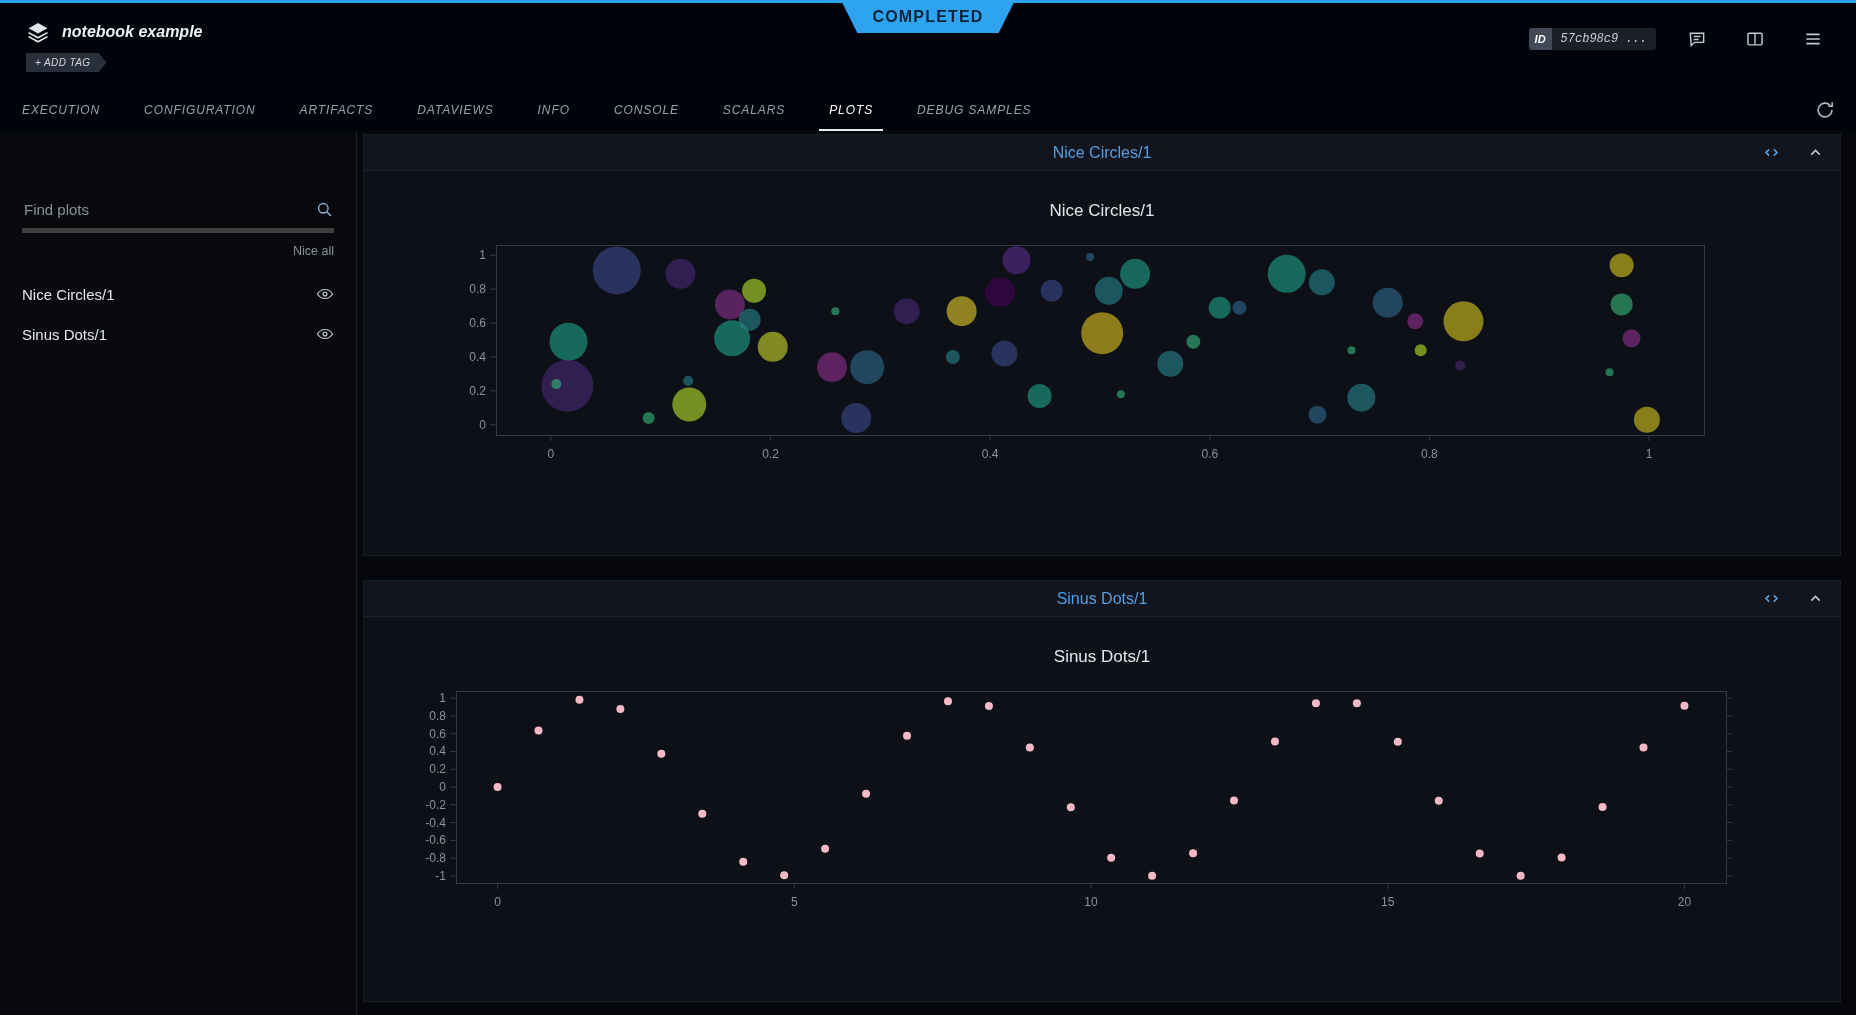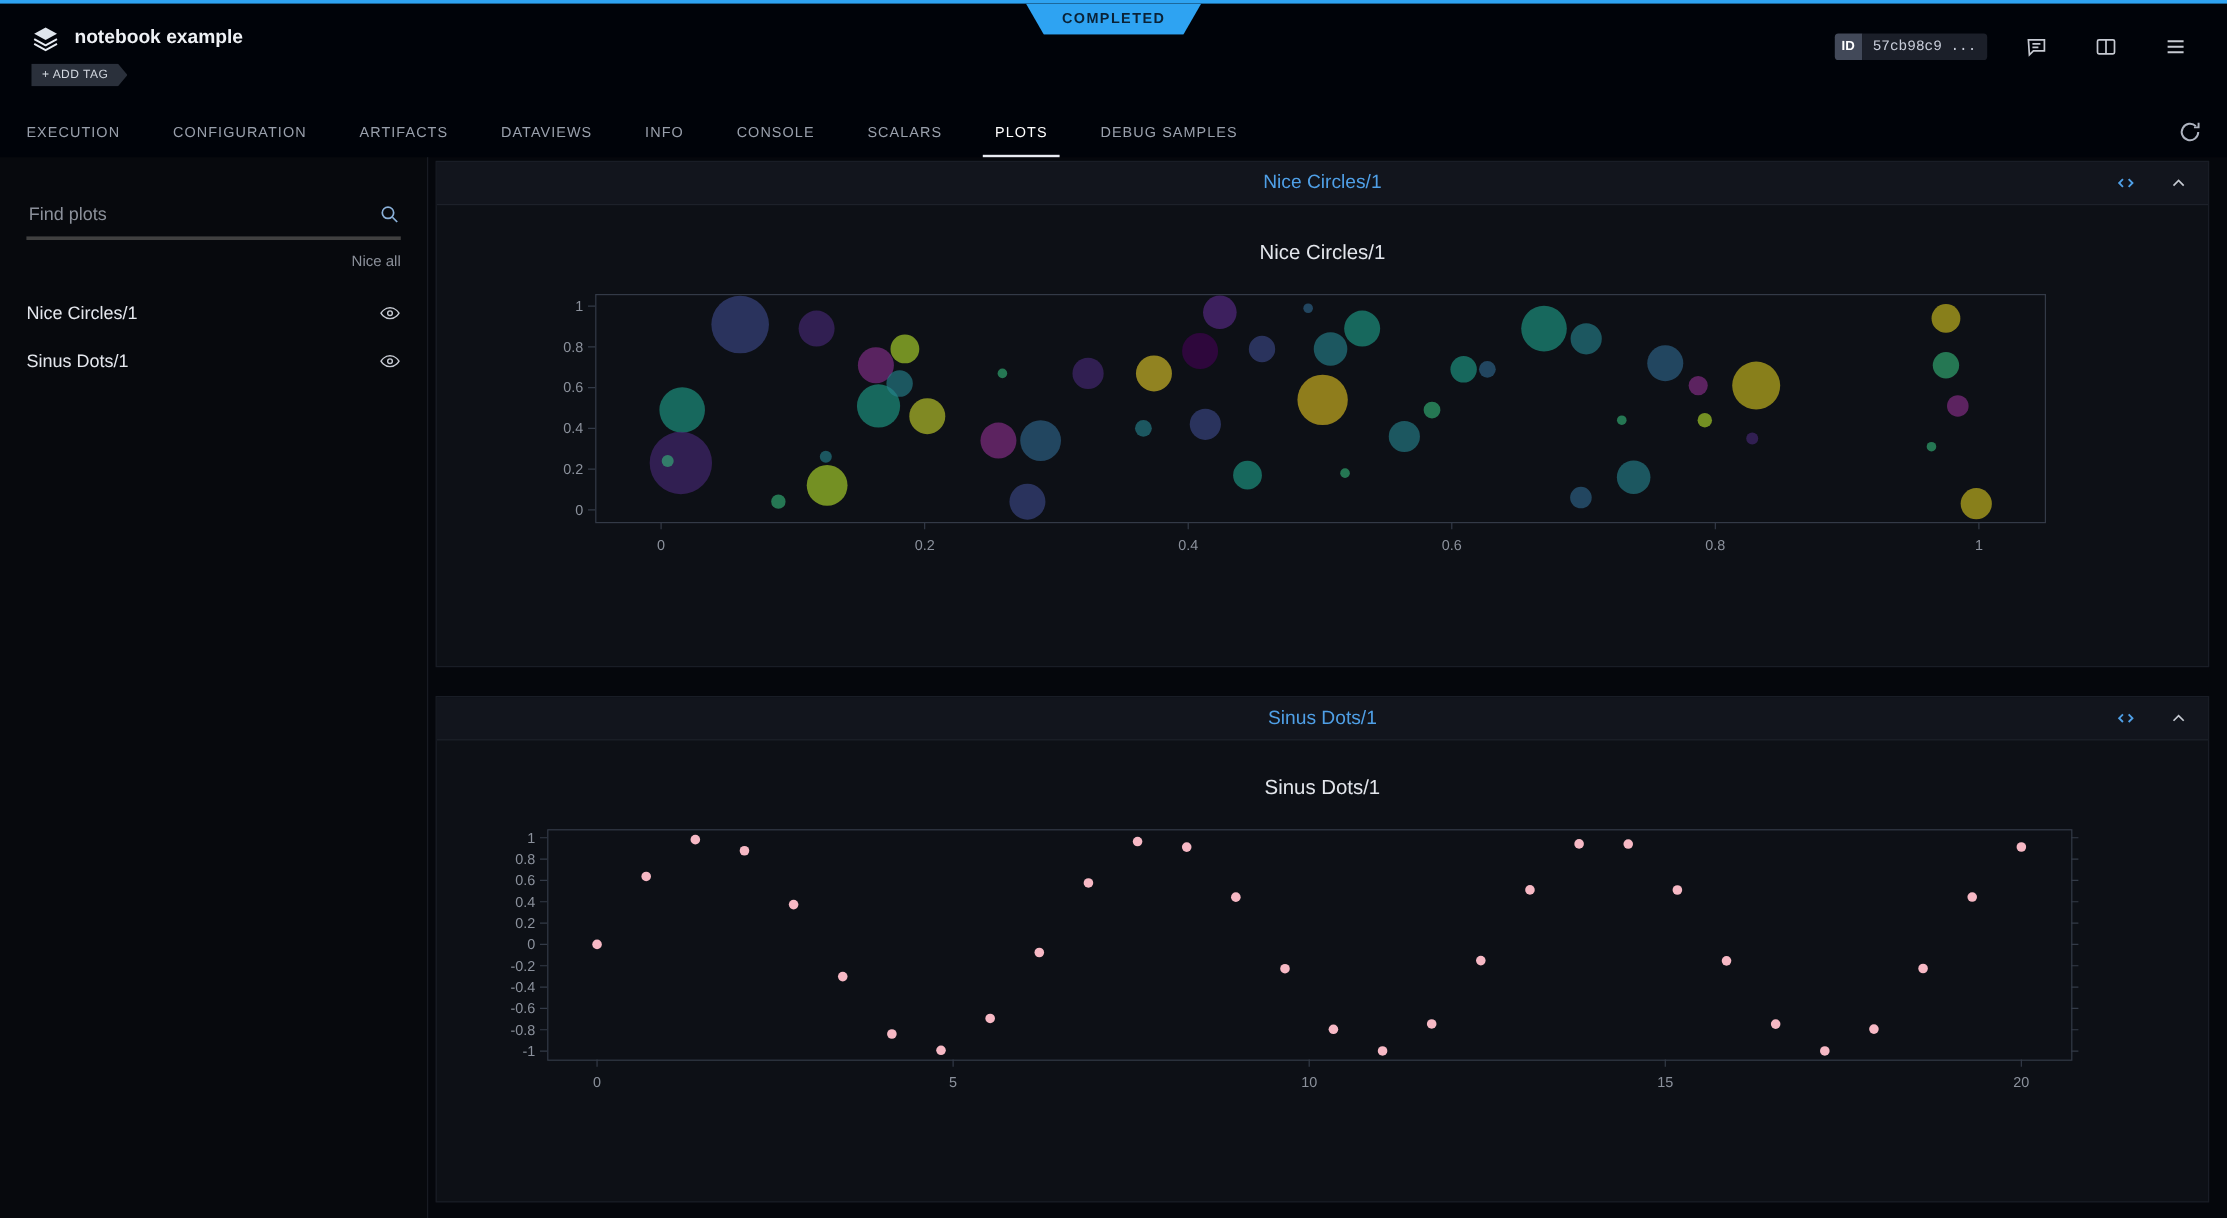--- a/index.html
+++ b/index.html
@@ -6,25 +6,25 @@
   html,body { margin:0; padding:0; }
   body {
     width:1856px; height:1015px; overflow:hidden; position:relative;
     background:#05070c; color:#dfe3ea;
     font-family:"Liberation Sans","DejaVu Sans",sans-serif;
   }
   
   .top-strip { position:absolute; top:0; left:0; right:0; height:3px; background:#2ea3f2; z-index:40; }
   .ribbon {
     position:absolute; top:3px; left:50%; transform:translateX(-50%); z-index:41;
-    background:#2ea3f2; color:#0a2236; font-size:12px; font-weight:bold; letter-spacing:1.2px;
+    background:#2ea3f2; color:#0a2236; font-size:16px; font-weight:bold; letter-spacing:1.2px;
     padding:5px 30px 7px; clip-path:polygon(0 0,100% 0,calc(100% - 15px) 100%,15px 100%);text-align:right;
   }
   
-  .app-header { height:131px; background:#000309; padding-top:3px; display:flex; flex-direction:column; }
+  .app-header { height:131px; background:#000309; padding-top:3px; display:flex; flex-direction:column;font-style:italic; }
   .header-row { display:flex; align-items:flex-start; padding:17px 26px 0 26px; height:86px; }
   .title-block { display:flex; flex-direction:column; gap:9px; }
   .title-line { display:flex; align-items:center; gap:12px; }
   .logo { width:24px; height:24px; color:#e6ebf1; display:flex; }
   .app-title { font-size:16px; font-weight:bold; color:#eef1f5; }
   .add-tag {
     align-self:flex-start; font-size:10px; letter-spacing:.4px; color:#d3d8e0;
     background:#2a303b; padding:4px 16px 4px 9px; cursor:pointer;
     clip-path:polygon(0 0,calc(100% - 8px) 0,100% 50%,calc(100% - 8px) 100%,0 100%);
   }
@@ -37,21 +37,21 @@
   
   .tab-bar { height:42px; display:flex; justify-content:flex-start; align-items:stretch; position:relative; }
   .tab { display:flex; align-items:center; padding:0 22px; font-size:12px; letter-spacing:.9px;
     color:#99a0ac; cursor:pointer; position:relative; white-space:nowrap; }
   .tab.active { color:#ffffff; }
   .tab.active::after { content:""; position:absolute; left:12px; right:12px; bottom:0; height:2px; background:#e8ebf2; }
   .refresh { position:absolute; right:20px; top:50%; transform:translateY(-50%); color:#aeb4c0; cursor:pointer; display:flex; }
   
   .content { display:flex; height:884px; }
   .sidebar { width:357px; min-width:357px; background:#07090d; border-right:1px solid #1d212a; padding:0 22px; }
-  .search-row { margin-top:38px; display:flex; align-items:center; border-bottom:3px solid #404040; padding-bottom:9px; }
+  .search-row { margin-top:69px; display:flex; align-items:center; border-bottom:5px solid #404040; padding-bottom:9px; }
   .search-input { flex:1; background:transparent; border:none; outline:none; color:#d4d8e0; font-size:15px; }
   .search-input::placeholder { color:#8b909a; }
   .search-ic { color:#8ab0d8; display:flex; cursor:pointer; }
   .hide-all { text-align:right; font-size:12.5px; color:#8b909a; margin-top:11px; cursor:pointer; }
   .plot-list { margin-top:16px; display:flex; flex-direction:column; }
   .plot-item { display:flex; align-items:center; justify-content:space-between; height:40px; font-size:15px; color:#e4e7ed; cursor:pointer; }
   .plot-item.dimmed { color:#61666e; }
   .eye { color:#c6cad2; display:flex; }
   
   .main { flex:1; padding:3px 15px 0 6px; background:#05070c; overflow:hidden; }

